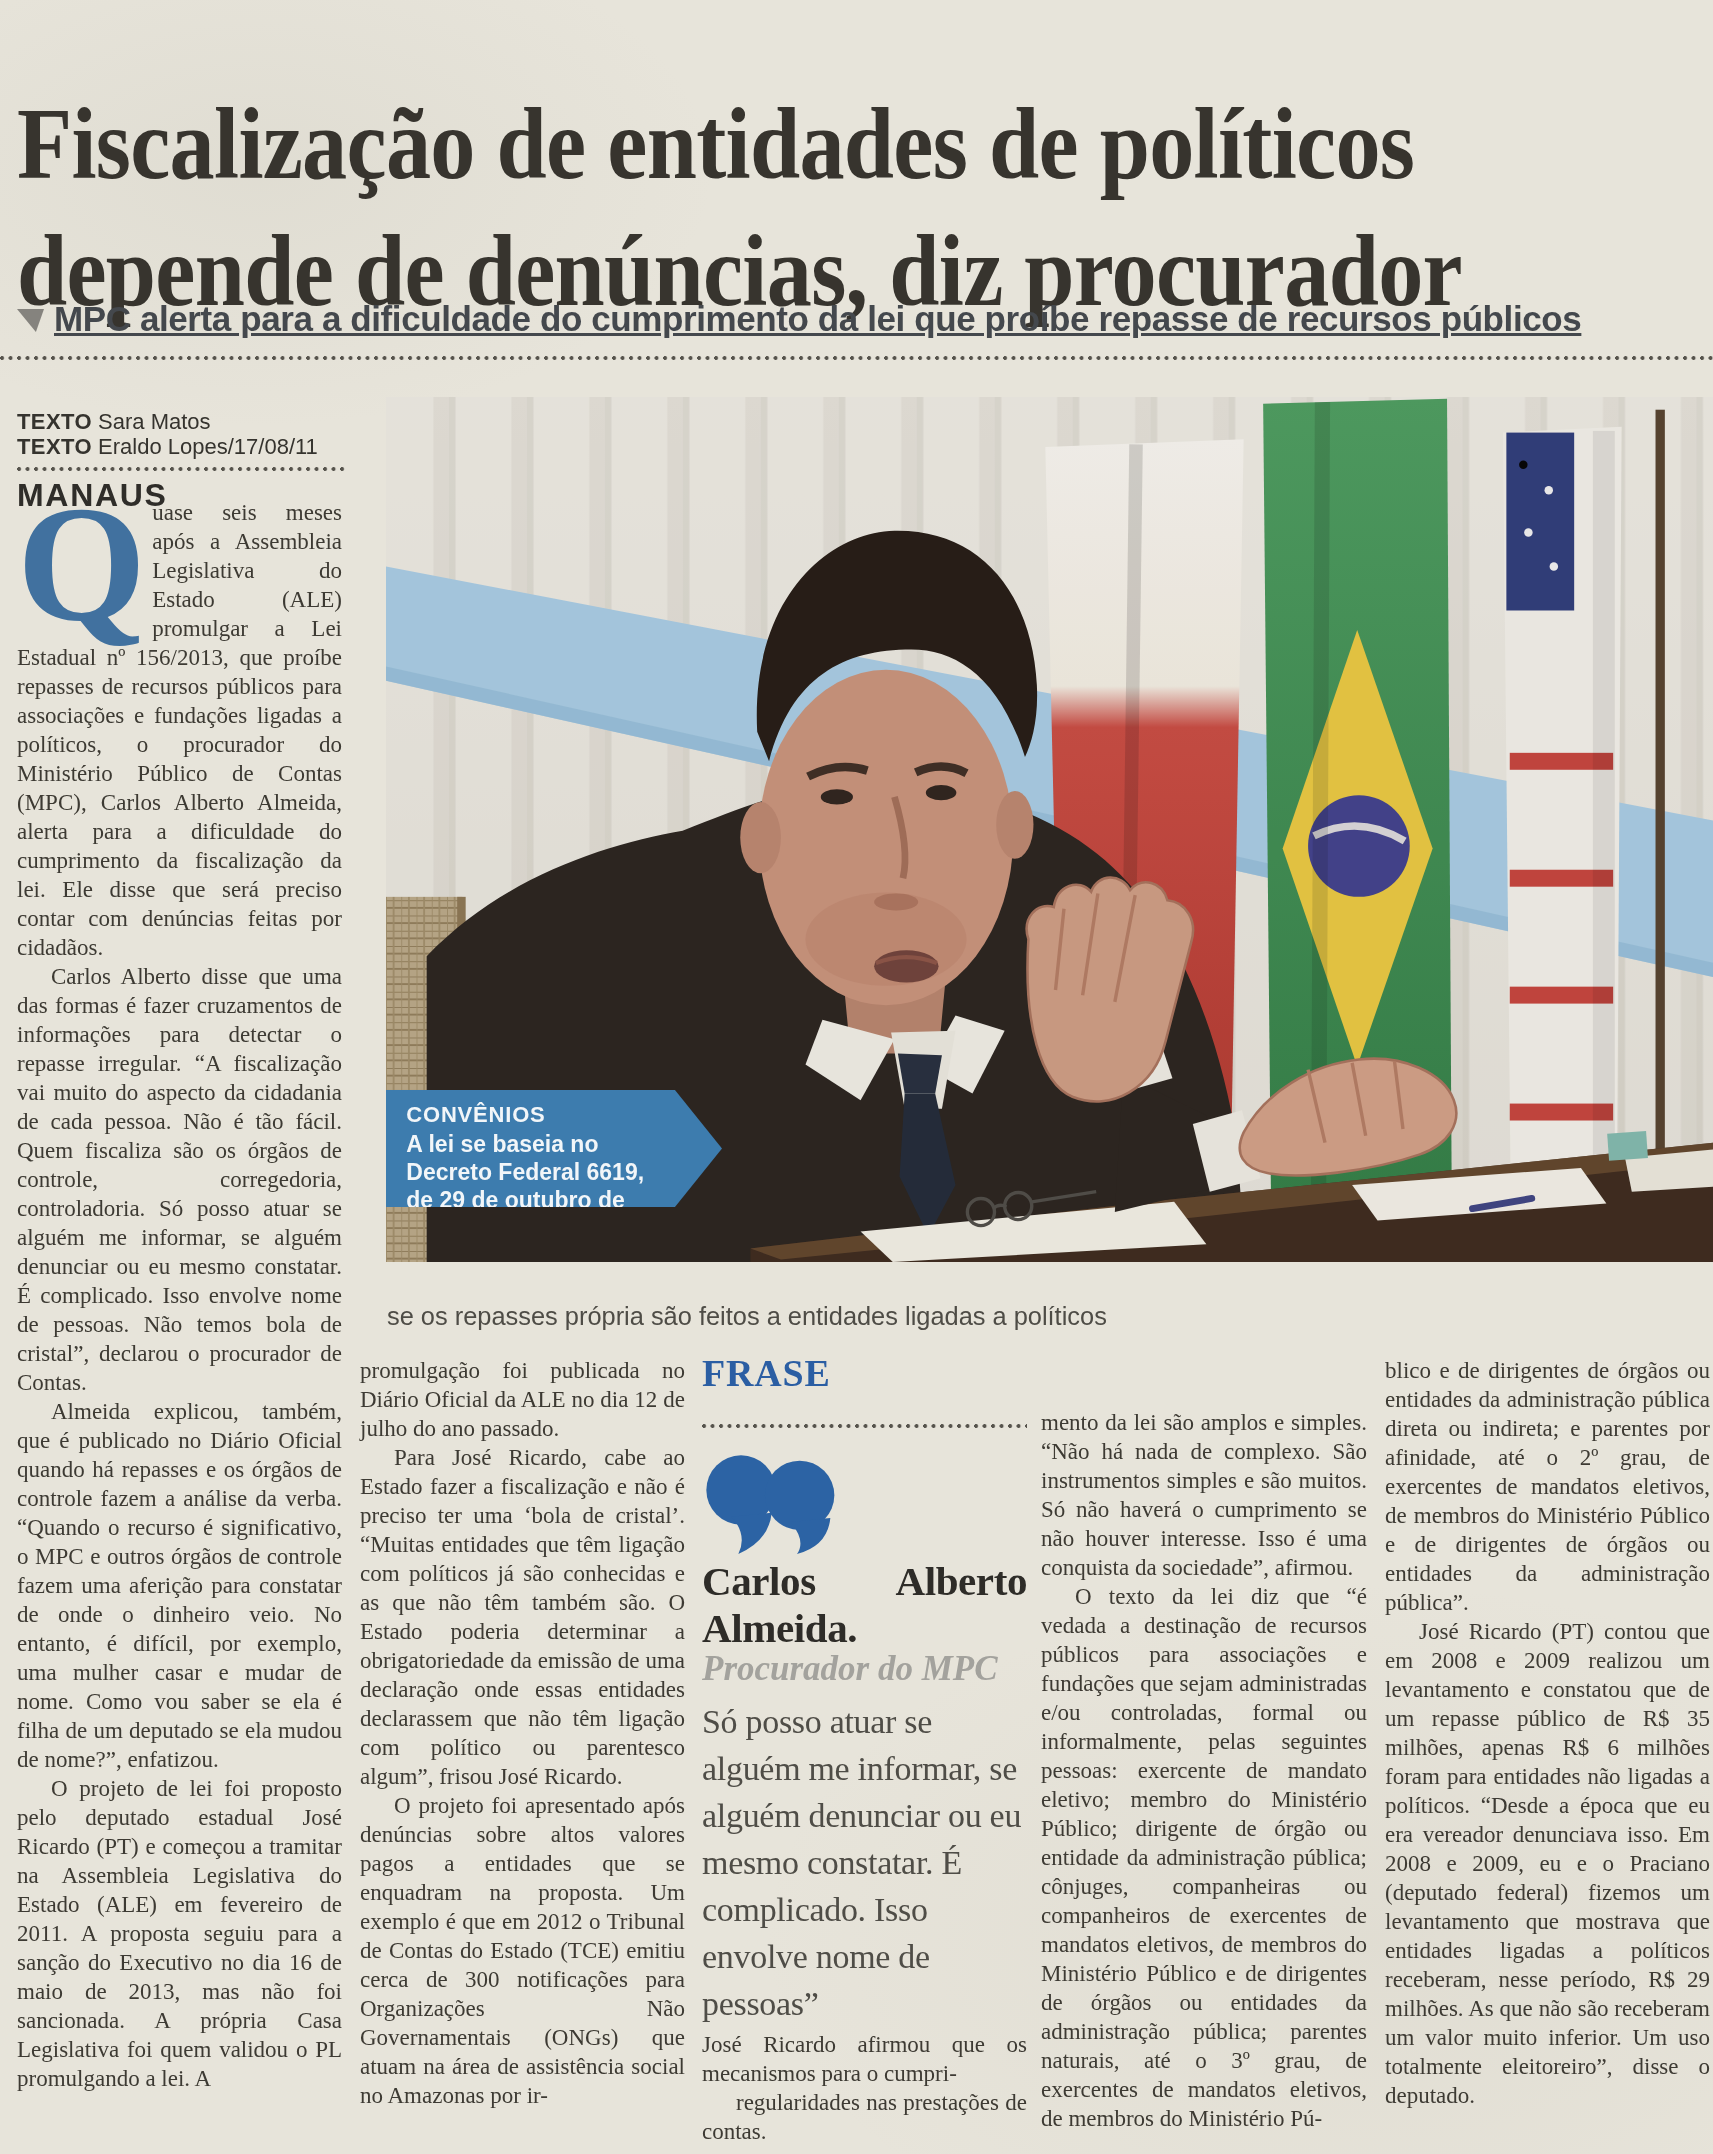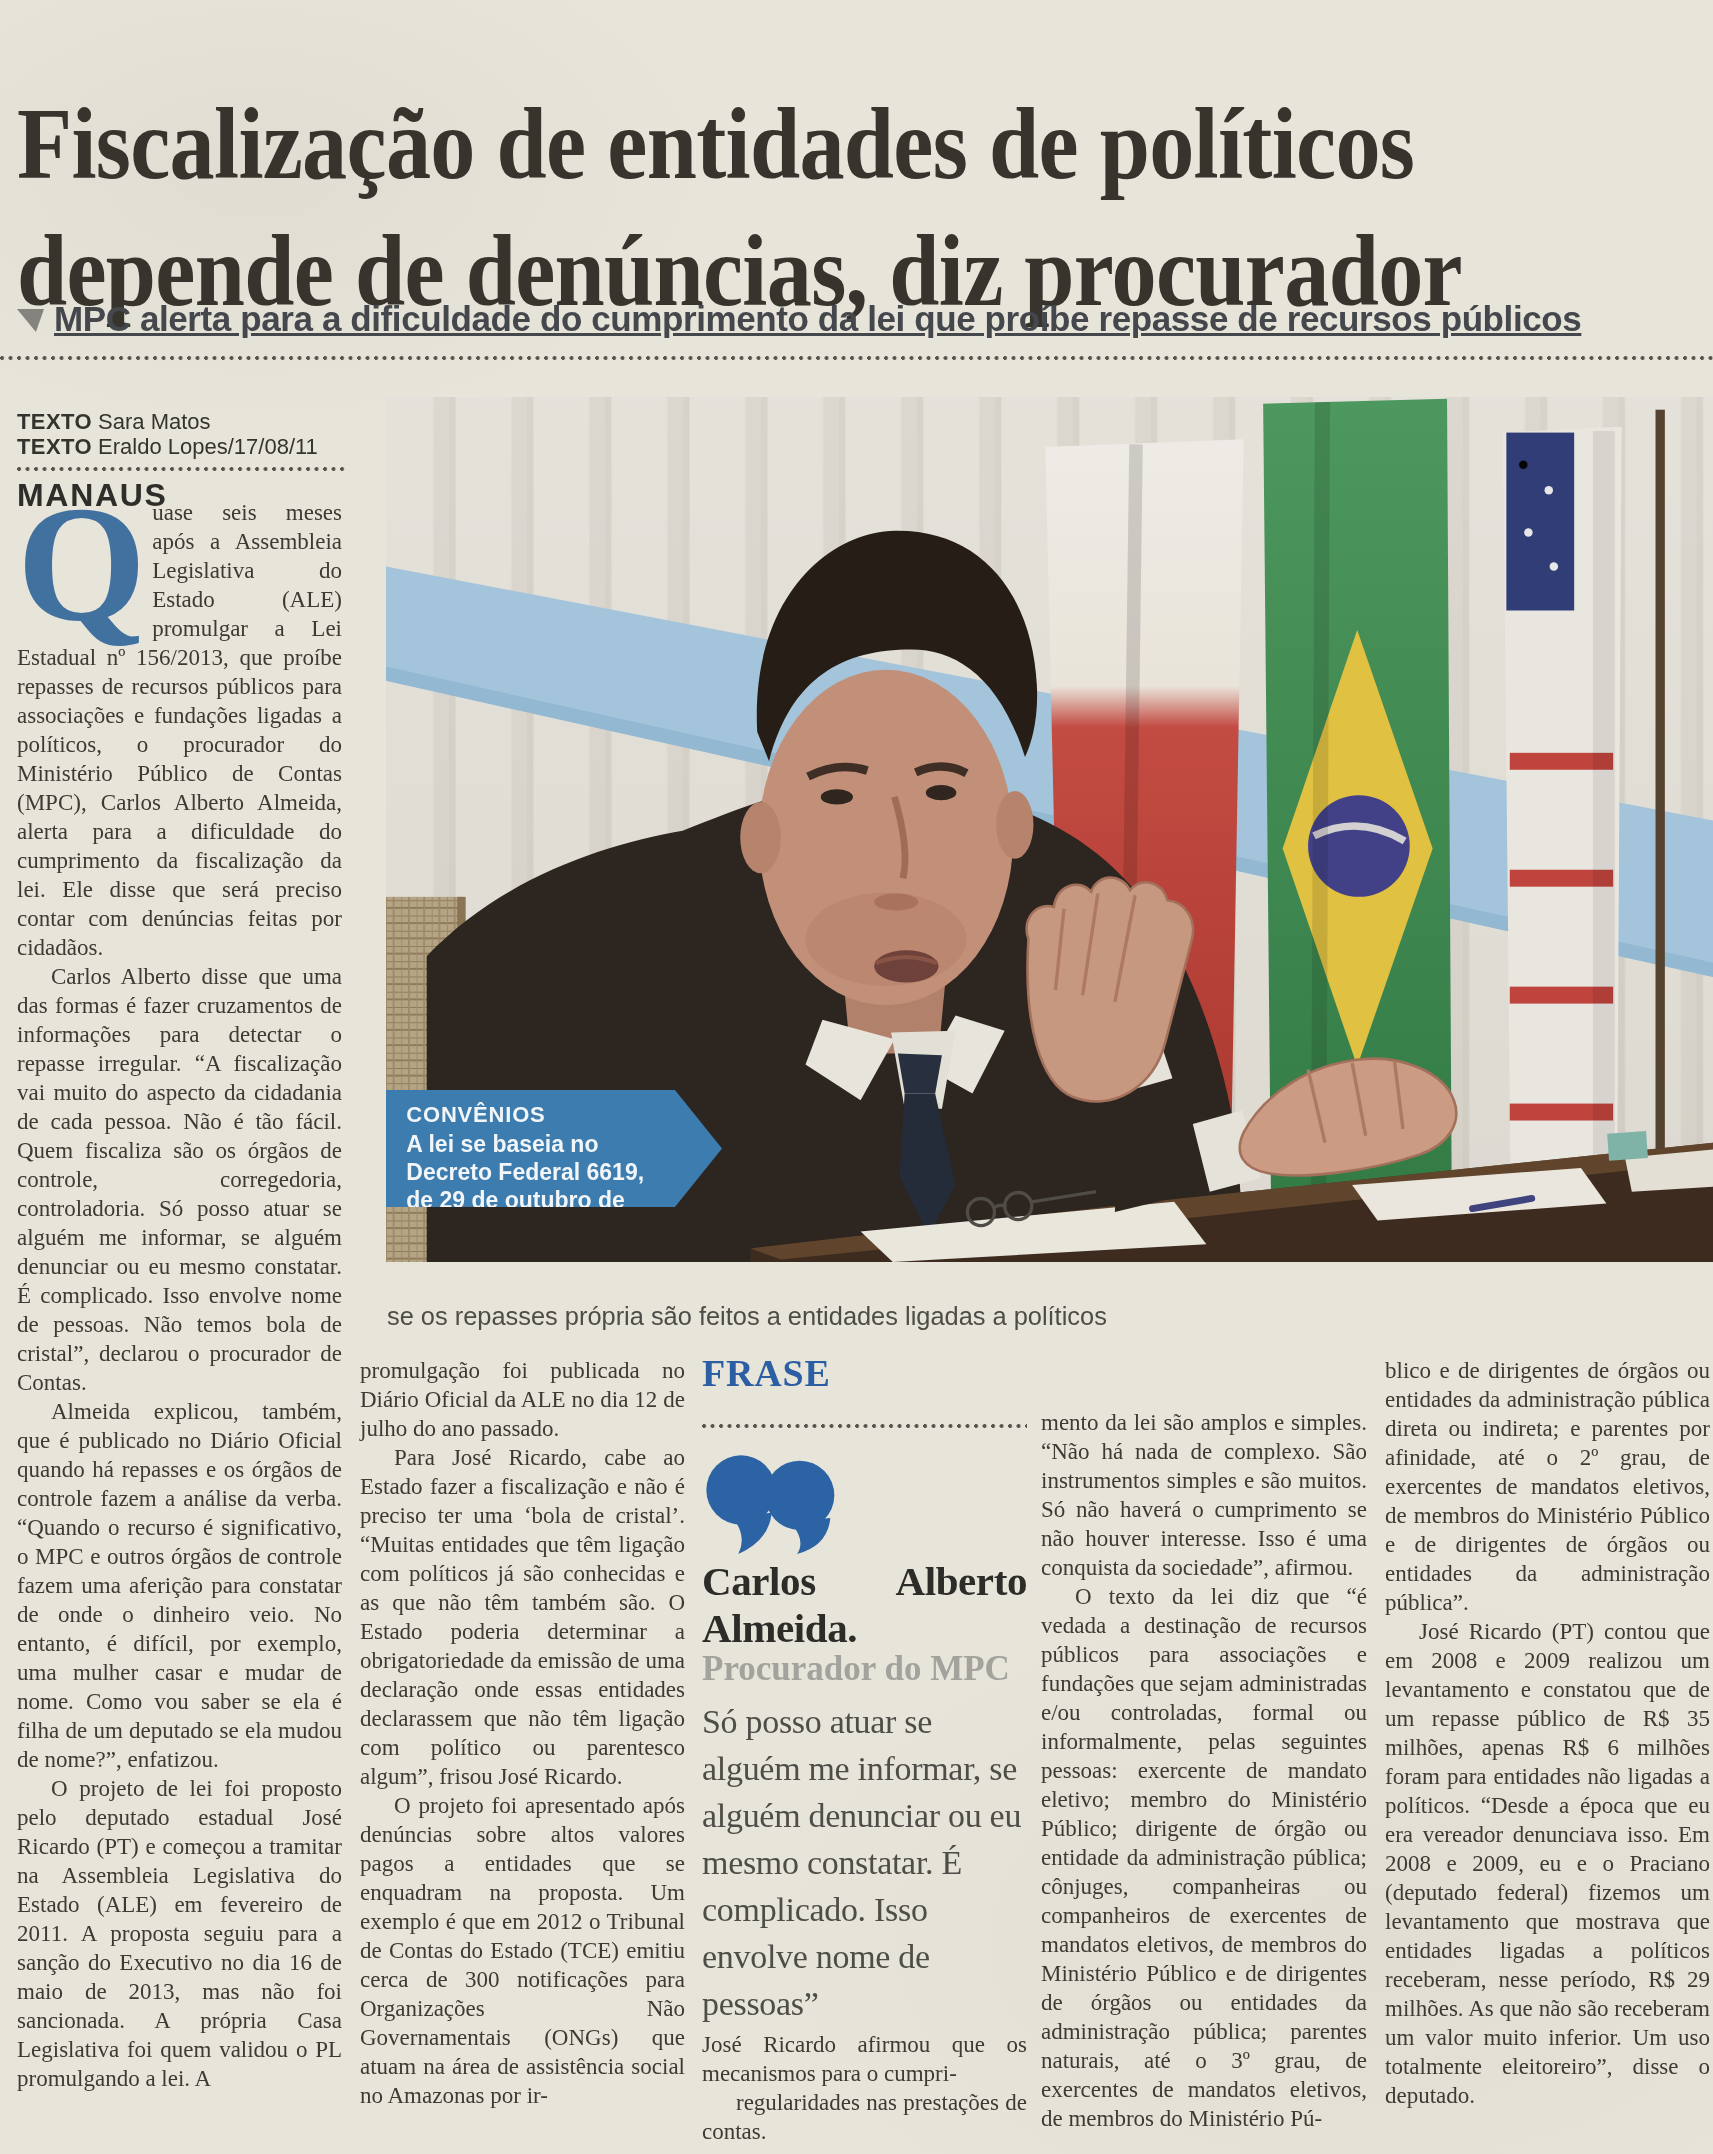--- a/index.html
+++ b/index.html
@@ -71,21 +71,21 @@
   .cap{position:absolute; left:387px; font-size:25.4px; line-height:30.5px; color:#4e4c46;}
   .cap1{top:1268px;}
   .cap2{top:1301px;}
   .capbold{font-weight:700; color:#2c2a25;}
   
   .col3{position:absolute;}
   .f-label{position:absolute; left:0; top:3.4px; font-size:38px; font-weight:700; letter-spacing:0.8px; color:#2b5ea3;}
   .f-rule{position:absolute; left:0; top:68px; width:100%;}
   .f-icon{position:absolute; left:3.4px; top:98px; width:136px; height:100px;}
   .f-name{position:absolute; left:0; top:202px; width:100%; font-size:41px; line-height:47px; font-weight:700; letter-spacing:-0.4px; color:#2e2c28;}
-  .f-role{position:absolute; left:0; top:298px; width:100%; font-size:35px; font-weight:700; color:#a3a29d;}
+  .f-role{position:absolute; left:0; top:298px; width:100%; font-size:35px; font-weight:700; color:#a3a29d;font-style:italic;}
   .f-quote{position:absolute; left:0; top:342px; width:100%; font-size:34px; line-height:47px; font-weight:400; color:#4f4d47; letter-spacing:-0.3px; text-align:left;}
   .f-body{position:absolute; left:0; top:674px; width:100%; text-align:justify;
     font-family:"Liberation Serif", serif; font-size:23px; line-height:29px; color:#3d3a33;}
   .f-body p{margin:0;}
   .f-body p + p{text-indent:34px;}
 </style>
 </head>
 <body>
 
 <div class="page">

